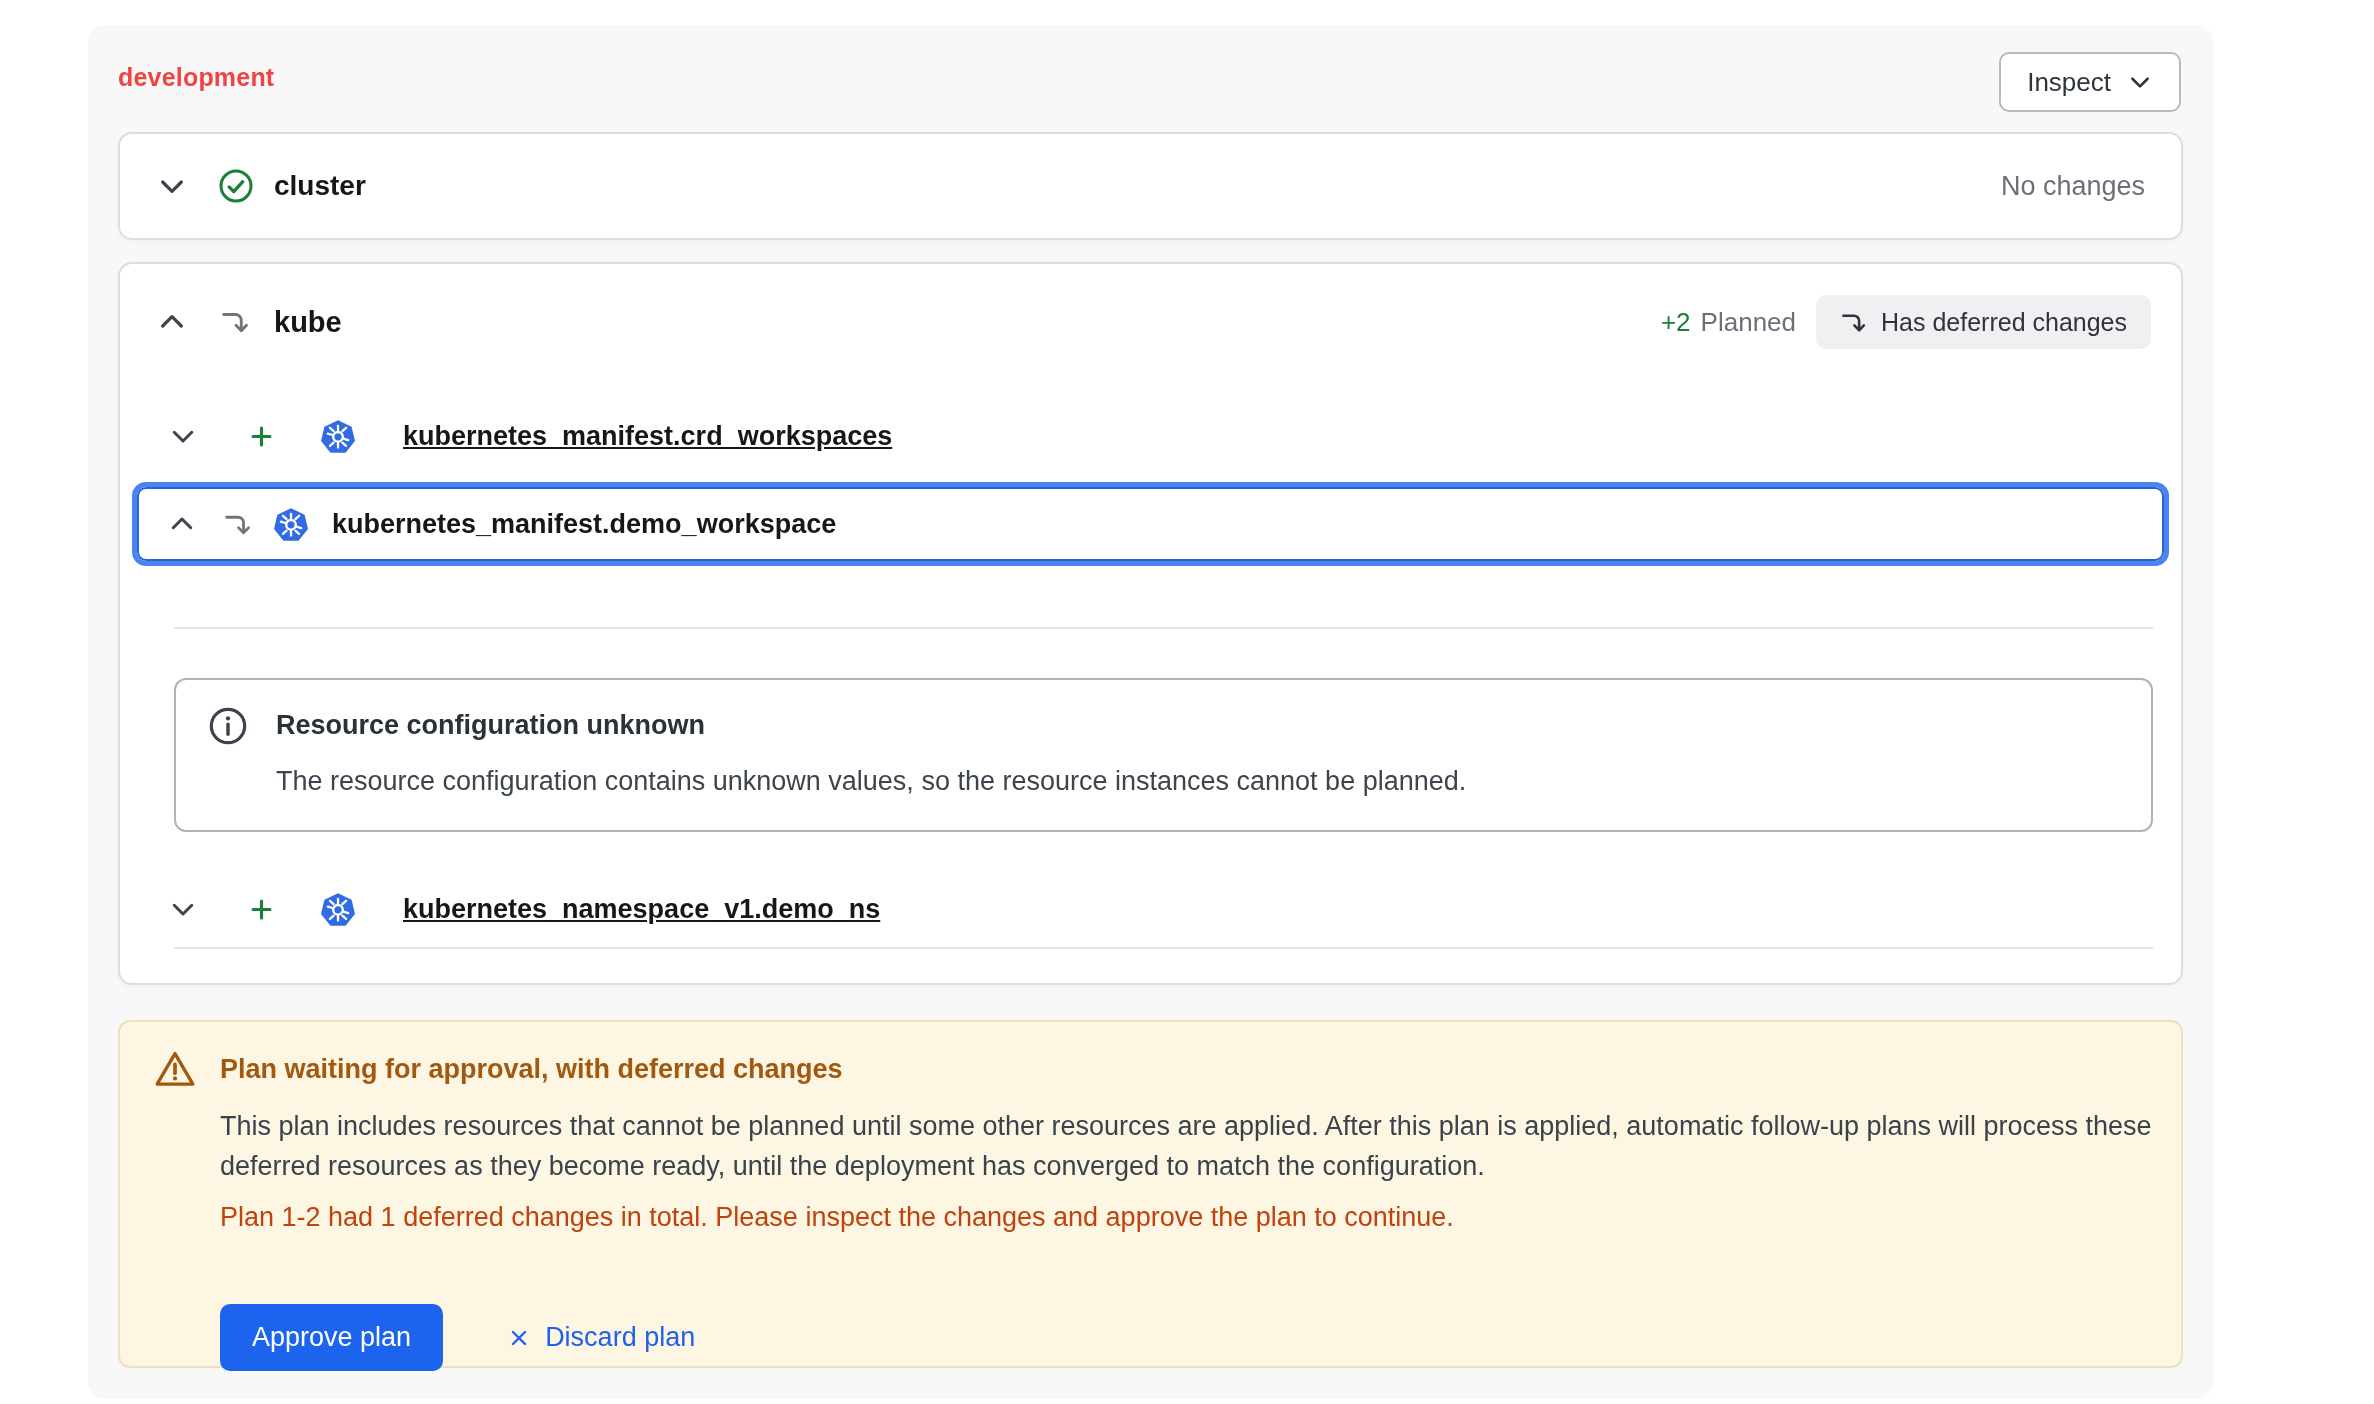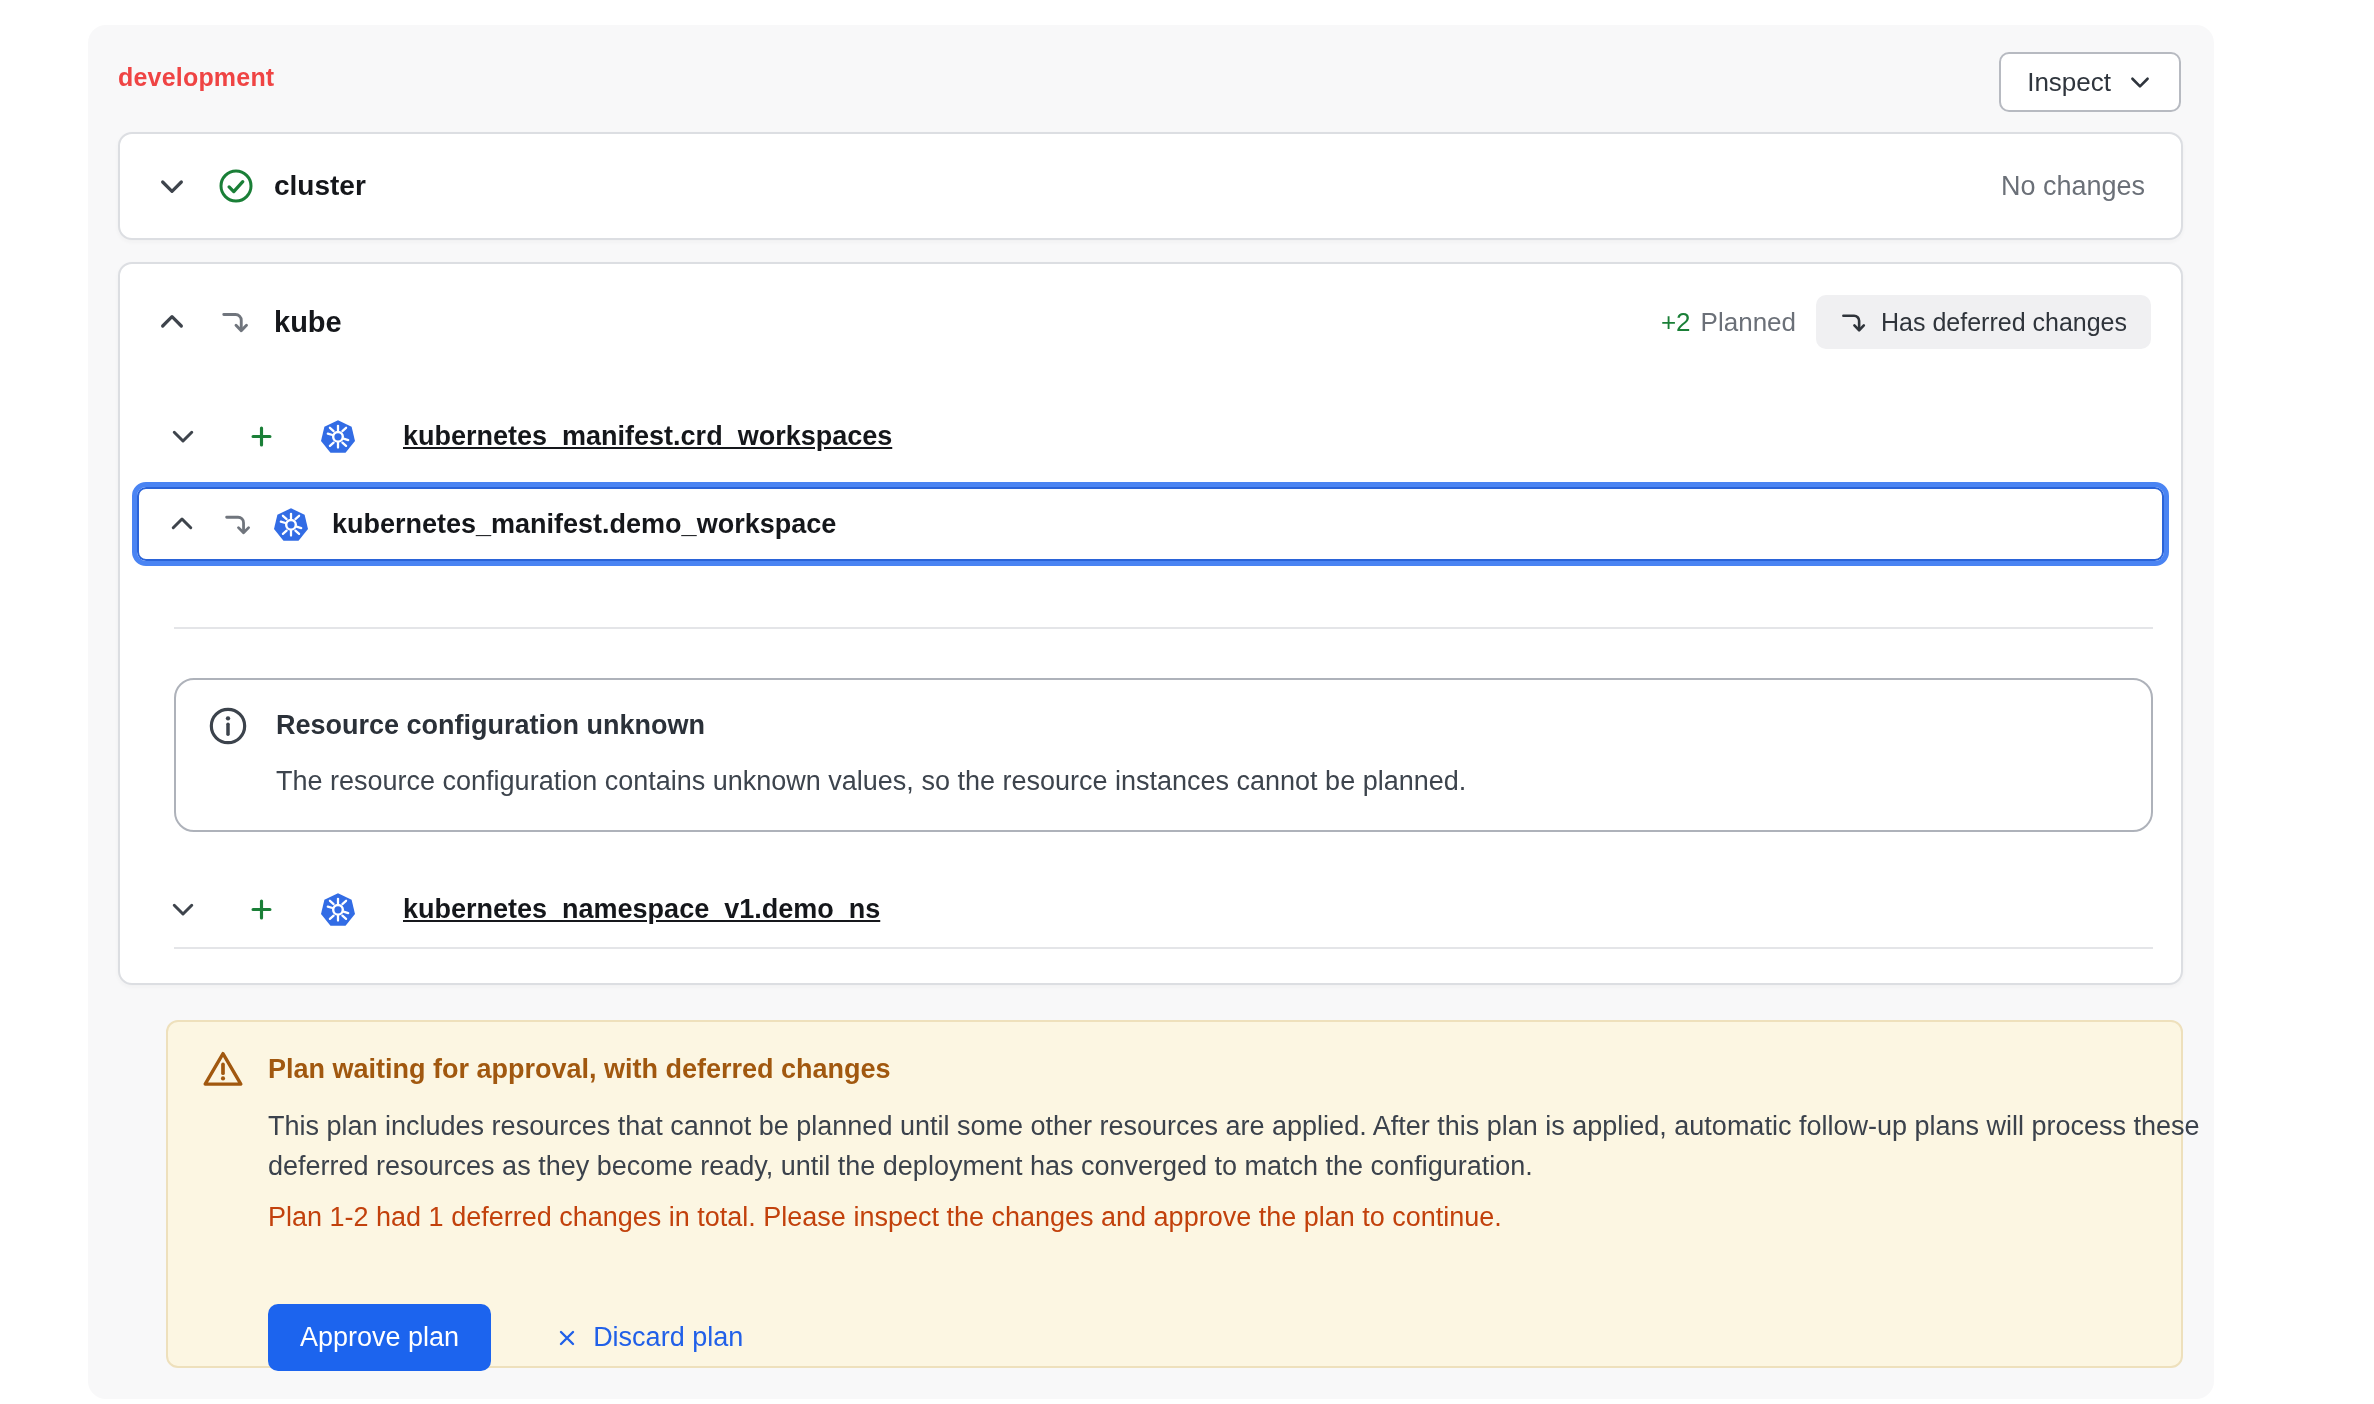--- a/index.html
+++ b/index.html
@@ -49,27 +49,27 @@
   .row-ns  { top:613px; }
 
   .row-selected { position:absolute; left:12px; right:12px; top:218px; height:84px;
     background:#ffffff; border:5px solid #4a84f3; box-shadow:inset 0 0 0 2px #2a63d8;
     border-radius:14px; display:flex; align-items:center; padding:0 30px; cursor:pointer; }
 
   .divider { position:absolute; left:54px; right:28px; height:2px; background:#e4e5e8; }
   .div1 { top:363px; } .div2 { top:683px; }
 
   .info-box { position:absolute; left:54px; right:28px; top:414px; height:154px;
-    background:#ffffff; border:2px solid #aeb2ba; border-radius:20px; }
+    background:#ffffff; border:2px solid #aeb2ba; border-radius:12px; }
   .info-icon { position:absolute; left:32px; top:26px; color:#3c434c; }
   .info-title { position:absolute; left:100px; top:30px; font-size:27px; font-weight:700; color:#2b3139; }
   .info-body  { position:absolute; left:100px; top:86px; font-size:27px; color:#3d444d; }
 
   .warn-box { position:absolute; left:30px; right:31px; top:995px; height:348px;
-    background:#fcf6e2; border:2px solid #eee0bc; border-radius:12px;margin-left:48px; }
+    background:#fcf6e2; border:2px solid #eee0bc; border-radius:12px; }
   .warn-icon { position:absolute; left:34px; top:26px; color:#a1580f; }
   .warn-title { position:absolute; left:100px; top:32px; font-size:27px; font-weight:700; color:#a1580f; }
   .warn-p1 { position:absolute; left:100px; top:84px; width:1940px; font-size:27px; line-height:40px; color:#3b424c; }
   .warn-p2 { position:absolute; left:100px; top:180px; font-size:27px; color:#c2410c; }
   .warn-actions { position:absolute; left:100px; top:282px; display:flex; align-items:center; gap:64px; }
   .approve-btn { background:#1c64ee; color:#ffffff; border:none; border-radius:10px;
     height:67px; padding:0 32px; font-size:27px; font-weight:500; font-family:inherit; cursor:pointer; }
   .discard-link { display:flex; align-items:center; gap:14px; color:#2160e8; font-size:27px; cursor:pointer; }
   .discard-link .icon { color:#2160e8; }
 </style>

